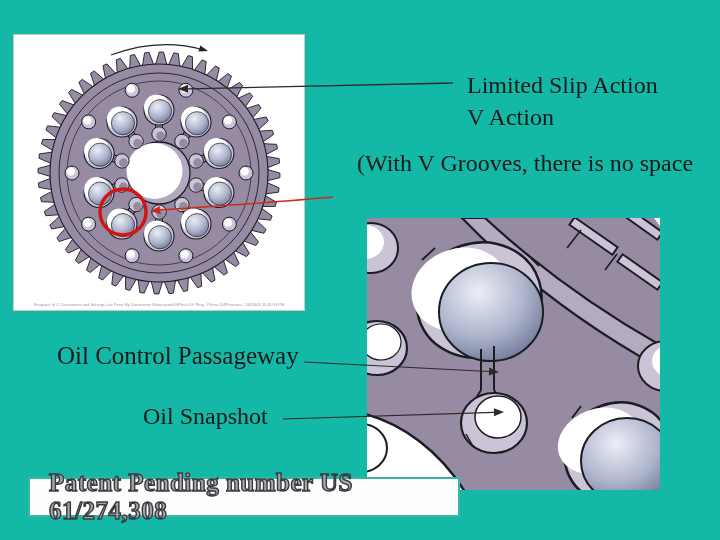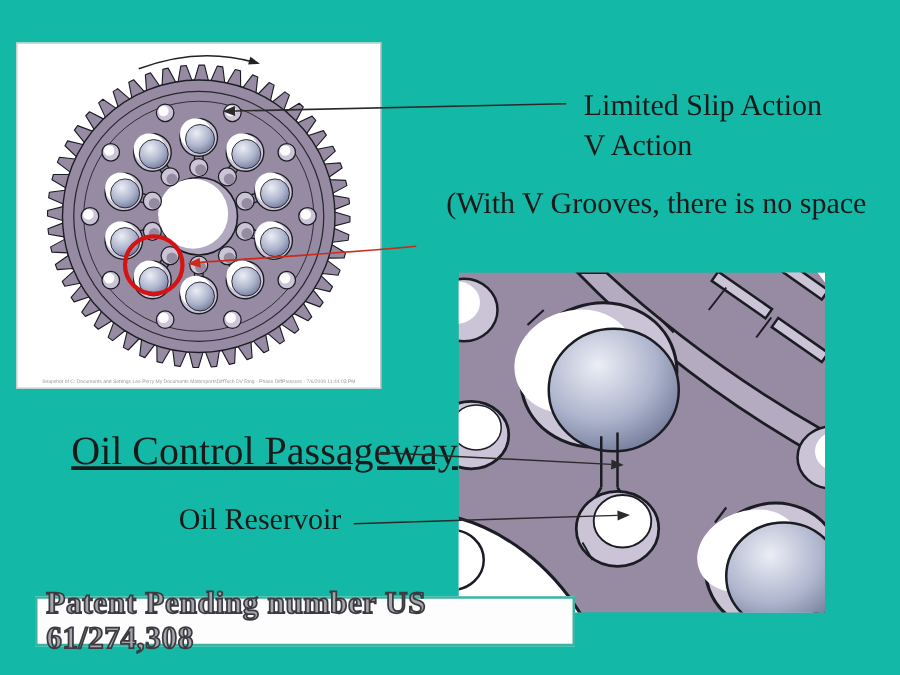--- a/index.html
+++ b/index.html
@@ -7,29 +7,29 @@
          font-family:"Liberation Serif","DejaVu Serif",serif;color:#1a1a1a;}
   .photo-panel{position:absolute;left:13px;top:34px;width:292px;height:277px;
                border:1px solid #c9c9c9;background:#fff;box-sizing:border-box;}
   .photo-panel svg{position:absolute;left:0;top:0;width:290px;height:275px;}
   .photo-caption{position:absolute;left:5px;right:5px;bottom:3px;font-size:4px;line-height:5px;
                  color:#9a9a9a;text-align:center;white-space:nowrap;overflow:hidden;
                  font-family:"Liberation Sans",sans-serif;}
   .label{position:absolute;white-space:nowrap;}
   .label-vgrooves{left:467px;top:69px;font-size:24px;line-height:32px;}
   .label-note{left:357px;top:147px;font-size:24px;line-height:33px;}
-  .label-passageway{left:57px;top:342px;font-size:32px;text-decoration:underline;}
+  .label-passageway{left:57px;top:342px;font-size:25px;}
   .label-reservoir{left:143px;top:403px;font-size:24px;}
   .detail-panel{position:absolute;left:367px;top:218px;width:293px;height:272px;}
   .detail-panel svg{position:absolute;left:0;top:0;width:293px;height:272px;}
   .patent-box{position:absolute;left:28px;top:477px;width:432px;height:40px;
               border:2px solid #3ab5a2;box-sizing:border-box;background:#fdfdfd;
               display:flex;align-items:center;padding-left:7px;}
   .patent-text{font-size:25px;font-weight:bold;letter-spacing:0.5px;
-               color:#a5a5ab;-webkit-text-stroke:1.4px #3a3a40;}
+               color:#a5a5ab;margin-left:12px;-webkit-text-stroke:1.4px #3a3a40;}
   .overlay{position:absolute;left:0;top:0;width:720px;height:540px;pointer-events:none;}
 </style>
 </head>
 <body>
 
 <div class="slide">
 
   <div class="photo-panel">
     <svg id="gear-svg" viewBox="0 0 290 275">
         <defs>
@@ -146,21 +146,21 @@
     <div>Limited Slip Action</div>
     <div>V Action</div>
   </div>
 
   <div class="label label-note">
     <div>(With V Grooves, there is no space</div>
   </div>
 
   <div class="label label-passageway">Oil Control Passageway</div>
 
-  <div class="label label-reservoir">Oil Reservoir</div>
+  <div class="label label-reservoir">Oil Snapshot</div>
 
   <div class="detail-panel">
     <svg id="detail-svg" viewBox="0 0 293 272">
         <defs>
           <radialGradient id="sphg2" cx="0.38" cy="0.30" r="0.80">
             <stop offset="0%" stop-color="#eceef6"></stop>
             <stop offset="55%" stop-color="#aeb5cd"></stop>
             <stop offset="100%" stop-color="#6b7293"></stop>
           </radialGradient>
         </defs>

